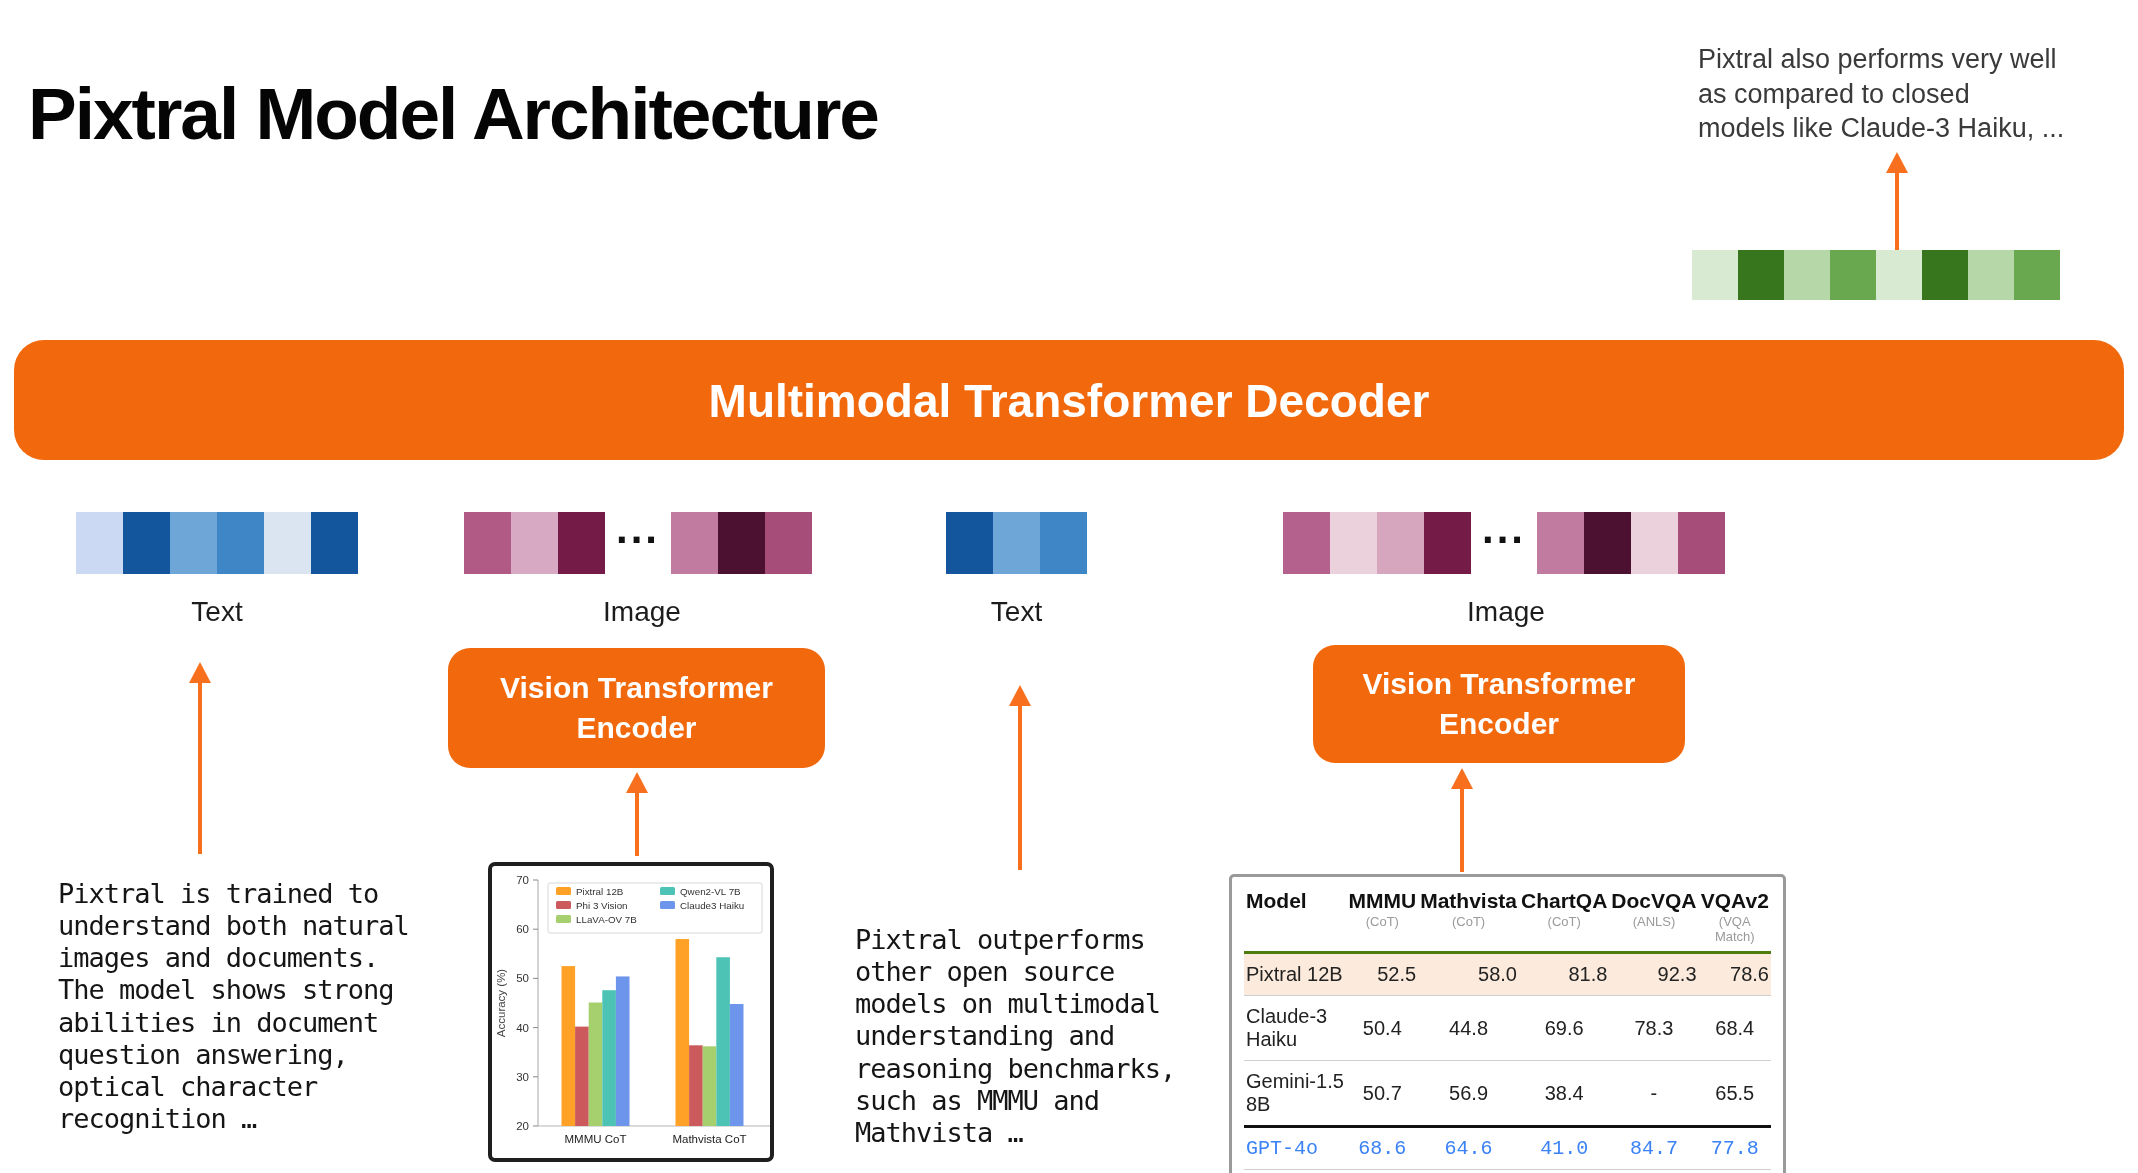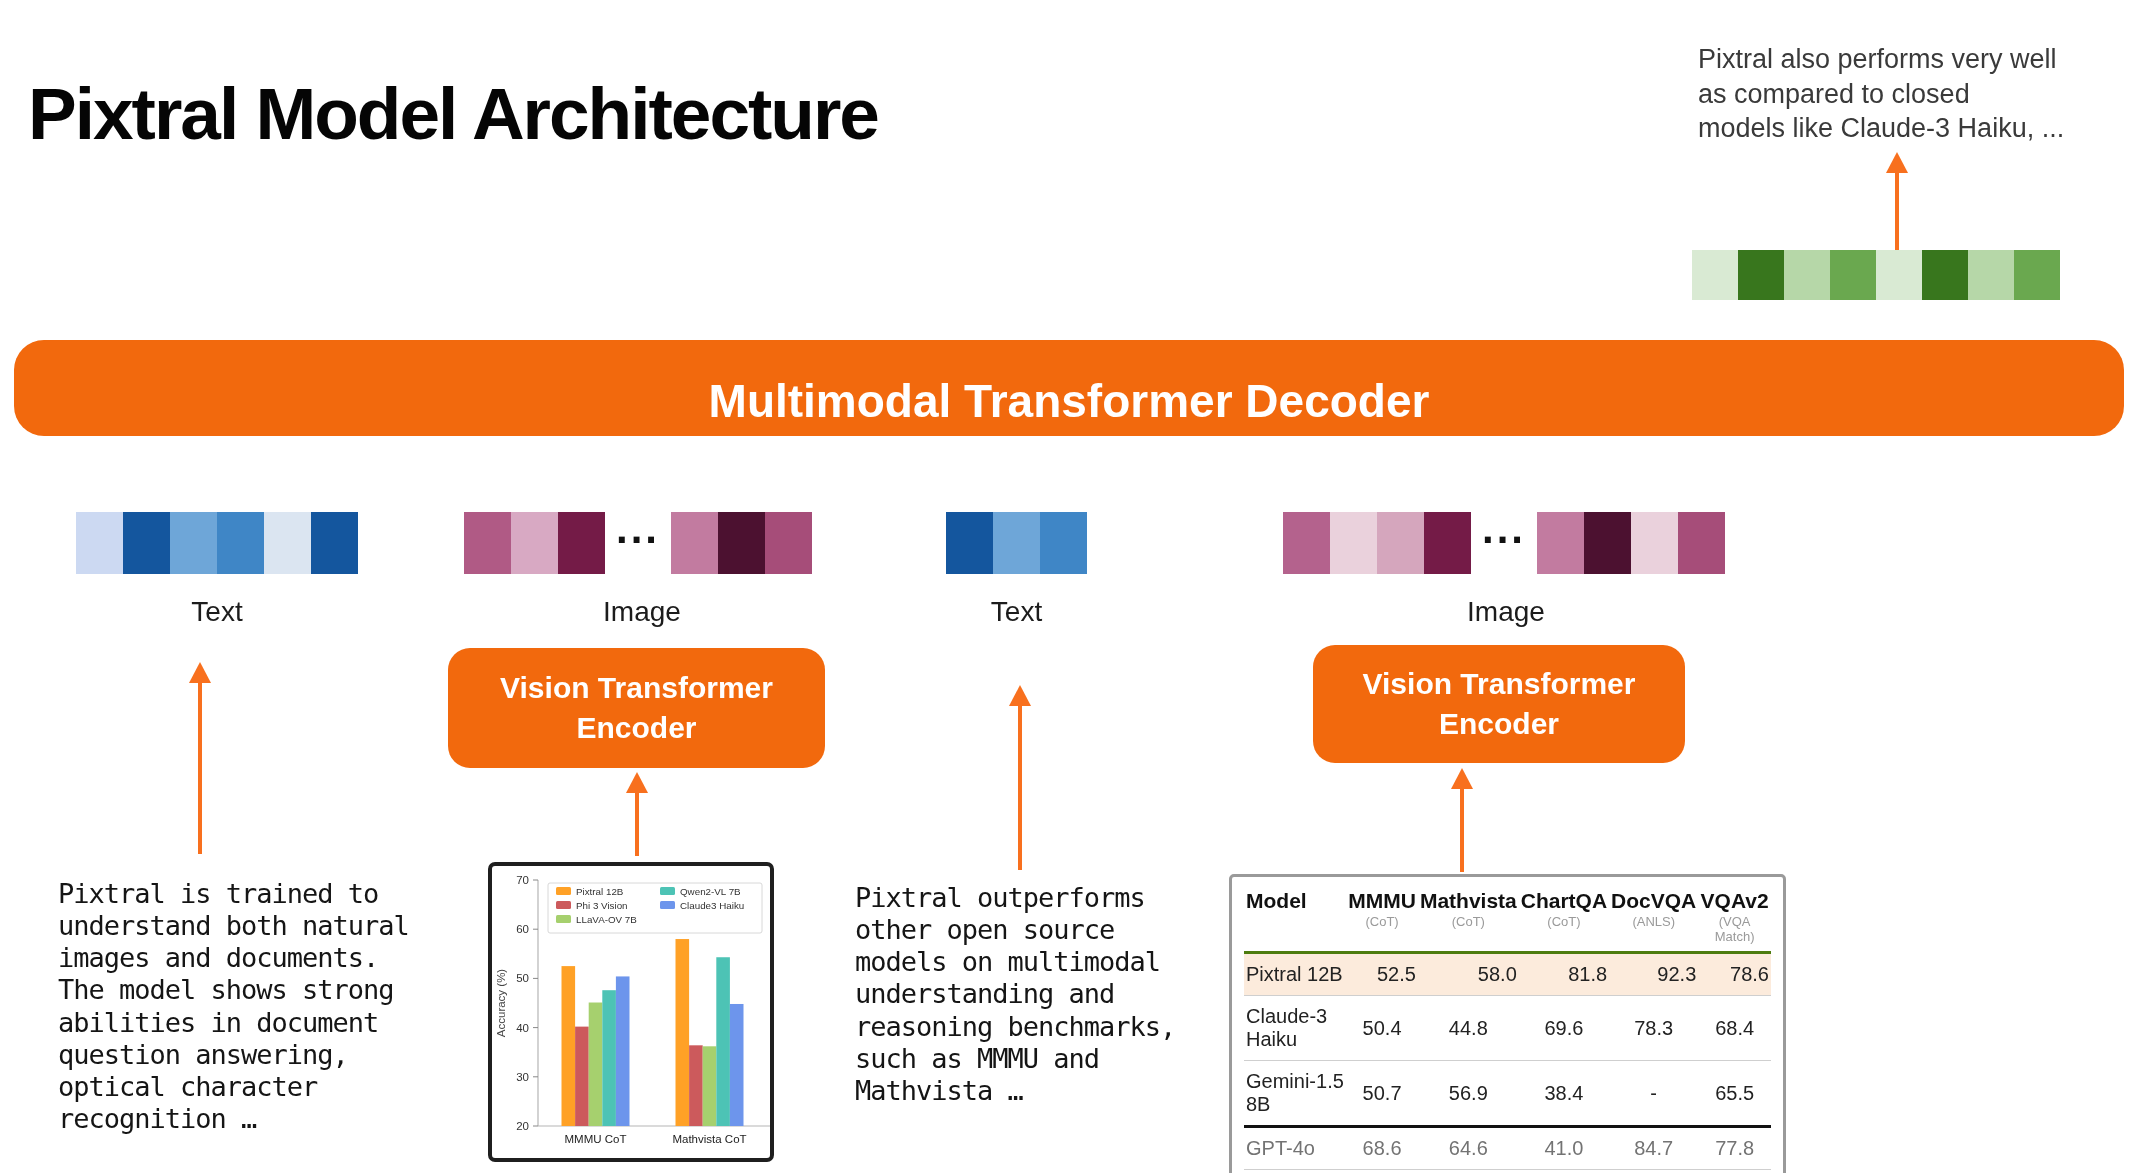--- a/index.html
+++ b/index.html
@@ -25,21 +25,21 @@
   .arrow-up .head{
     position:absolute;left:0;top:0;width:0;height:0;
     border-left:11px solid transparent;border-right:11px solid transparent;
     border-bottom:21px solid #F8701E;
   }
   .arrow-up .stem{
     position:absolute;left:9px;top:16px;bottom:0;width:4px;background:#F8701E;
   }
 
   .banner{
-    position:absolute;left:14px;top:340px;width:2110px;height:96px;
+    position:absolute;left:14px;top:340px;width:2110px;height:120px;
     background:#F2690D;border-radius:30px;
     color:#ffffff;font-size:46px;font-weight:bold;text-align:center;line-height:122px;
   }
 
   .strip{position:absolute;display:flex;}
   .strip .cell{width:47px;height:62px;}
   .strip-green .cell{width:46px;height:50px;}
   .img-strip{position:absolute;display:flex;align-items:stretch;}
   .ellipsis{
     width:66px;display:flex;align-items:center;justify-content:center;
@@ -85,21 +85,21 @@
   #bench-table th .sub{font-size:13px;color:#9a9a9a;font-weight:normal;margin-top:1px;}
   #bench-table td{
     font-size:20px;color:#222;text-align:center;padding:9px 2px;
     border-top:1px solid #cfcfcf;
   }
   #bench-table tbody tr:first-child td{border-top:none;}
   #bench-table td.model{text-align:left;}
   #bench-table tr.hl td{background:#FCEBDC;}
   #bench-table tr.hl td.val{font-weight:normal;text-align:right;}
   #bench-table tr.thick td{border-bottom:3px solid #111;}
-  #bench-table tr.muted td{color:#737373;}
+  #bench-table tr.muted td{color:#3b82f6;font-family:Liberation Mono, monospace;}
   #bench-table tbody tr:last-child td{border-bottom:3px solid #111;}
 </style>
 </head>
 <body>
 
 <div data-name="pixtral-architecture-diagram">
 
   <h1 class="page-title" data-name="page-title">Pixtral Model Architecture</h1>
 
   <div class="annotation" data-name="annotation-closed-models">Pixtral also performs very well
@@ -202,21 +202,21 @@
   </div>
 
   <div class="mono-caption" style="left:58px;top:878px;" data-name="caption-training">Pixtral is trained to
 understand both natural
 images and documents.
 The model shows strong
 abilities in document
 question answering,
 optical character
 recognition …</div>
-  <div class="mono-caption" style="left:855px;top:882px;" data-name="caption-benchmarks">Pixtral outperforms
+  <div class="mono-caption" style="left:855px;top:924px;" data-name="caption-benchmarks">Pixtral outperforms
 other open source
 models on multimodal
 understanding and
 reasoning benchmarks,
 such as MMMU and
 Mathvista …</div>
 
   <div class="chart-wrap" data-name="benchmark-bar-chart">
     <svg id="chart-svg" width="278" height="292" viewBox="0 0 278 292" data-name="bar-chart-svg">
         <line x1="46" y1="14" x2="46" y2="260" stroke="#b5b5b5" stroke-width="1.2" data-name="y-axis"></line>

